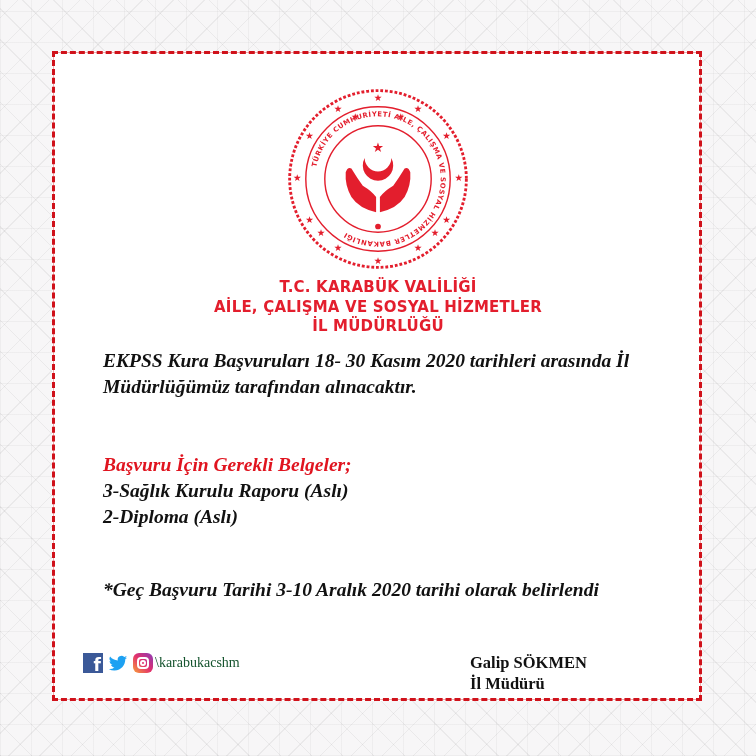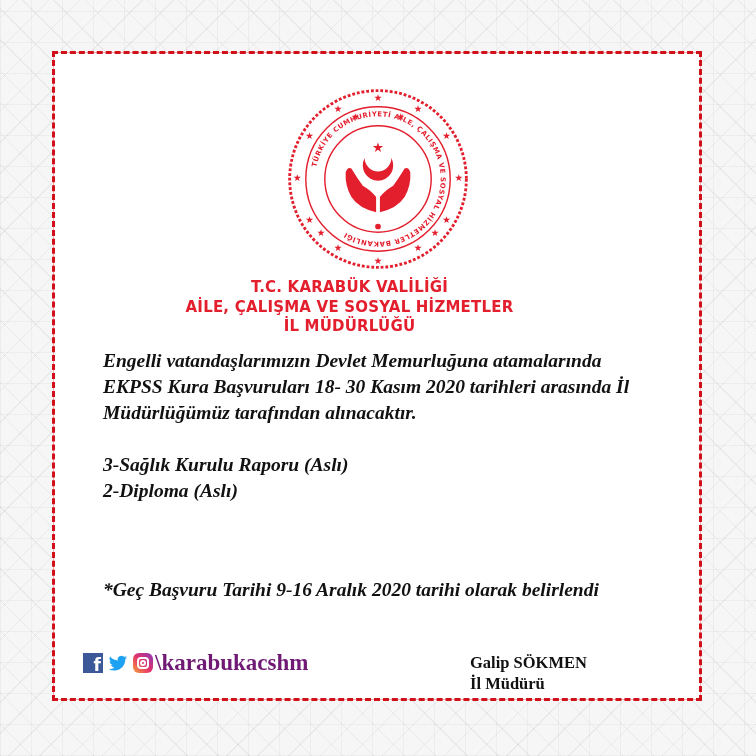--- a/index.html
+++ b/index.html
@@ -21,40 +21,40 @@
     background:#ffffff;
     box-sizing:border-box;
     border:3px dashed #d0121b;
     outline:1px solid rgba(208,18,27,0.35);
     outline-offset:-2px;
   }
   .logo {
     position:absolute; left:283px; top:84px; width:190px; height:190px;
   }
   .org {
-    position:absolute; left:0; width:699px; text-align:center;
+    position:absolute; left:0; width:756px; text-align:center;
     font-family:"DejaVu Sans", sans-serif; font-weight:bold;
     color:#e31e2d; font-size:15px; line-height:20px; letter-spacing:0.2px;
   }
   .body-text {
     position:absolute; left:103px; width:580px;
     font-style:italic; font-weight:bold; color:#111;
     font-size:19.5px; line-height:26px;
   }
   .red { color:#e0141f; }
   .social {
     position:absolute; left:83px; top:652px; height:22px;
     display:flex; align-items:center; gap:5px;
   }
   .ico { width:20px; height:20px; display:inline-block; position:relative; }
   .fb { background:#3b5998; color:#fff; font-family:"DejaVu Sans",sans-serif; font-weight:bold; font-size:17px; text-align:right; line-height:24px; padding-right:2px; box-sizing:border-box; overflow:hidden; }
   .ig { border-radius:6px; background:linear-gradient(45deg,#f9a13a 0%,#e2306c 50%,#8a3ab9 100%); }
   .ig::before { content:""; position:absolute; left:4px; top:4px; width:12px; height:12px; border:2px solid #fff; border-radius:4px; box-sizing:border-box; }
   .ig::after { content:""; position:absolute; left:7px; top:7px; width:6px; height:6px; border:2px solid #fff; border-radius:50%; box-sizing:border-box; }
-  .handle { font-weight:bold; font-size:23px; color:#701a75; margin-left:-3px; }
+  .handle { font-weight:normal; font-size:14px; color:#14532d; margin-left:-3px; }
   .sign {
     position:absolute; left:470px; width:180px; 
     font-weight:bold; font-size:16.5px; color:#111; line-height:21px;
   }
 </style>
 </head>
 <body>
 
 <div class="pattern"></div>
 <div class="card"></div>
@@ -92,31 +92,31 @@
   <path d="M66,93 q2,-6 6,-4 q6,10 12,18 q10,6 14,12 l0,16 q-18,-4 -26,-16 q-7,-12 -6,-26z" fill="#e31e2d"></path>
   <path d="M134,93 q-2,-6 -6,-4 q-6,10 -12,18 q-10,6 -14,12 l0,16 q18,-4 26,-16 q7,-12 6,-26z" fill="#e31e2d"></path>
   <circle cx="100" cy="150" r="3" fill="#e31e2d"></circle>
 </svg>
 
 <div class="org" style="top:277px;">T.C. KARABÜK VALİLİĞİ</div>
 <div class="org" style="top:297px;">AİLE, ÇALIŞMA VE SOSYAL HİZMETLER</div>
 <div class="org" style="top:316px;">İL MÜDÜRLÜĞÜ</div>
 
 <div class="body-text" style="top:348px;">
-  <div>Engelli vatandaşlarımızın Devlet Memurluğuna atamalarında</div>
   <div>EKPSS Kura Başvuruları 18- 30 Kasım 2020 tarihleri arasında İl</div>
   <div>Müdürlüğümüz tarafından alınacaktır.</div>
 </div>
 
 <div class="body-text" style="top:452px;">
+  <div class="red">Başvuru İçin Gerekli Belgeler;</div>
   <div>3-Sağlık Kurulu Raporu (Aslı)</div>
   <div>2-Diploma (Aslı)</div>
 </div>
 
-<div class="body-text" style="top:577px;">*Geç Başvuru Tarihi 9-16 Aralık 2020 tarihi olarak belirlendi</div>
+<div class="body-text" style="top:577px;">*Geç Başvuru Tarihi 3-10 Aralık 2020 tarihi olarak belirlendi</div>
 
 <div class="social">
   <span class="ico fb">f</span>
   <svg class="ico" viewBox="0 0 24 24">
       <path fill="#1da1f2" d="M23 5.5c-.8.4-1.7.6-2.6.7.9-.6 1.6-1.4 2-2.5-.9.5-1.9.9-2.9 1.1A4.5 4.5 0 0 0 11.8 9 12.8 12.8 0 0 1 2.5 4.3a4.5 4.5 0 0 0 1.4 6c-.7 0-1.4-.2-2-.6 0 2.2 1.6 4 3.6 4.4-.7.2-1.4.2-2 .1.6 1.8 2.2 3.1 4.2 3.1A9 9 0 0 1 1 19.2 12.8 12.8 0 0 0 7.9 21c8.3 0 12.8-6.9 12.8-12.8v-.6c.9-.6 1.6-1.4 2.3-2.1z"></path>
     </svg>
   <span class="ico ig"></span>
   <span class="handle">\karabukacshm</span>
 </div>
 

